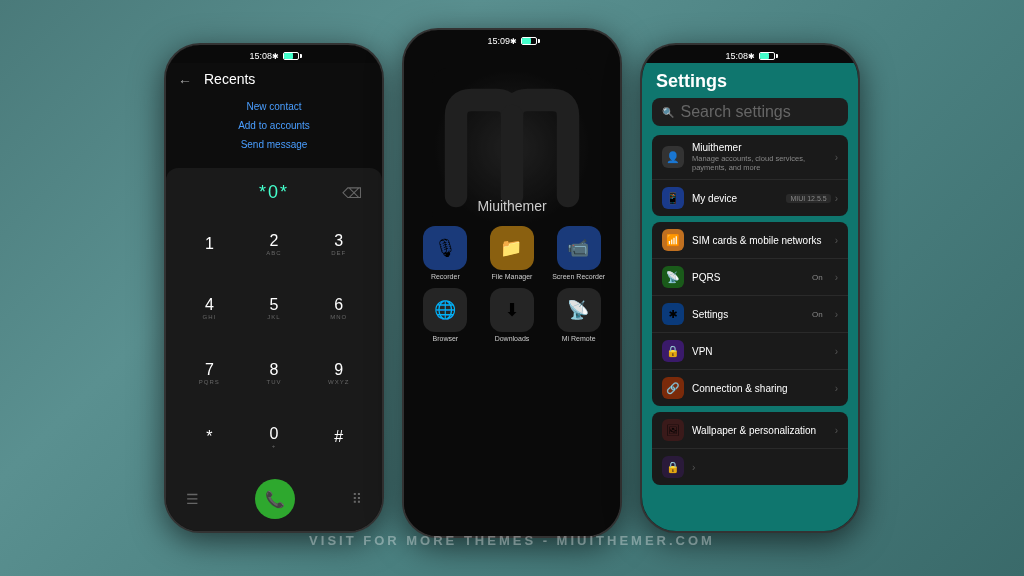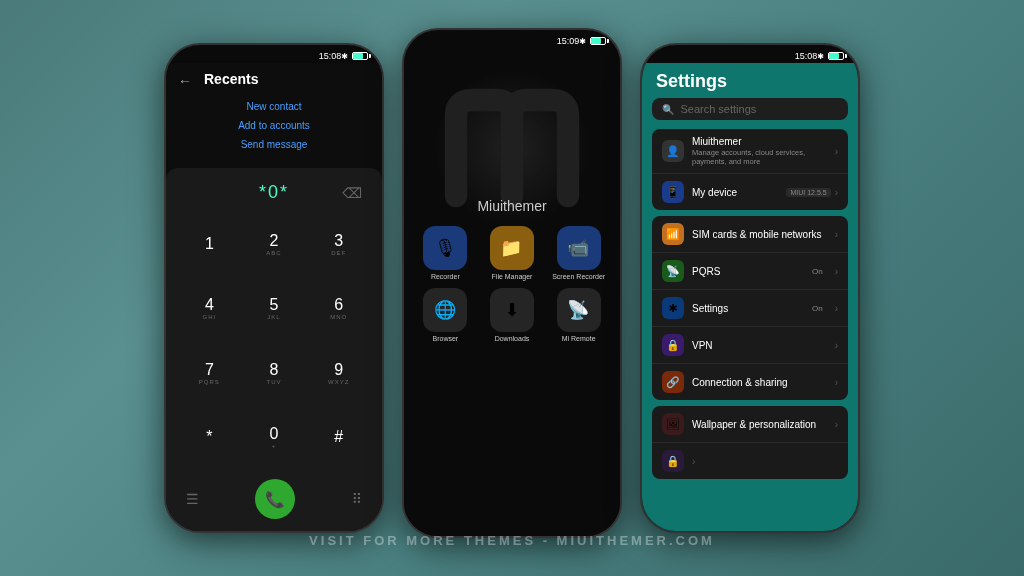--- a/index.html
+++ b/index.html
@@ -59,21 +59,21 @@
       margin-top: -10px;
     }
     .phone-right {
       width: 220px;
       height: 490px;
     }
 
     
     .status-bar {
       display: flex;
-      justify-content: flex-end;
+      justify-content: center;
       align-items: center;
       padding: 6px 14px 2px;
       color: #fff;
       font-size: 9px;
       background: #0a0a0a;
       flex-shrink: 0;
     }
     .status-icons {
       display: flex;
       gap: 4px;
@@ -125,21 +125,21 @@
       background: #0d0d0d;
     }
     .back-arrow {
       color: #aaa;
       font-size: 14px;
       margin-right: 12px;
     }
     .recents-title {
       color: #fff;
       font-size: 14px;
-      font-weight: 700;
+      font-weight: 400;
     }
     .recents-actions {
       padding: 6px 12px;
       background: #0d0d0d;
     }
     .recents-actions a {
       display: block;
       color: #4a9eff;
       font-size: 10px;
       margin-bottom: 8px;
@@ -311,21 +311,21 @@
       display: flex;
       align-items: center;
       gap: 6px;
     }
     .search-icon-s {
       color: #666;
       font-size: 10px;
     }
     .search-text {
       color: #666;
-      font-size: 11px;
+      font-size: 16px;
     }
     .settings-section {
       background: #1a1a1a;
       border-radius: 8px;
       margin: 3px 10px;
       overflow: hidden;
     }
     .settings-item {
       display: flex;
       align-items: center;

